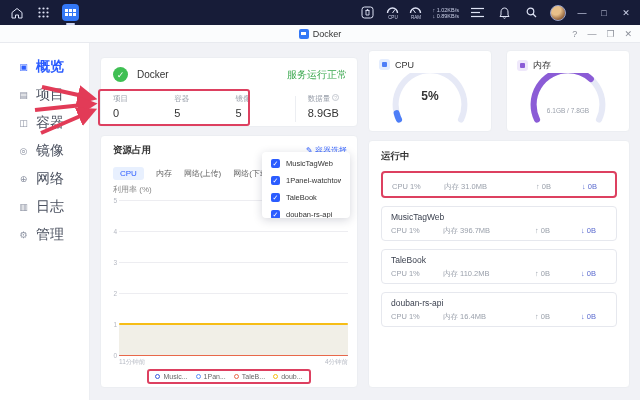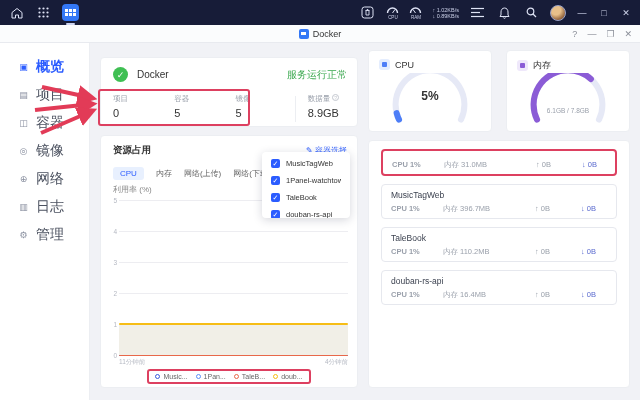--- a/index.html
+++ b/index.html
@@ -119,21 +119,21 @@
 
   
   #running-card { left:278px; top:97px; width:262px; height:248px; }
   .run-title { font-size:9.5px; color:#333; font-weight:bold; padding:9px 0 0 12px; }
   .run-list { padding:8px 12px 0 12px; }
   .run-row { border:1px solid #e6e8ee; border-radius:4px; padding:5px 9px 4px 9px; margin-bottom:8px;
     background:#fff; cursor:pointer; }
   .run-row.highlight { border:2px solid #dd4060; }
   .run-name { font-size:8.5px; color:#3c4250; }
   .run-stats { display:flex; margin-top:4px; font-size:7.5px; color:#9aa0ab; }
-  .run-cpu { width:52px;font-weight:bold; } .run-mem { width:92px; }
+  .run-cpu { width:52px; } .run-mem { width:92px; }
   .run-up { width:46px; color:#9aa0ab; } .run-down { color:#5a6acf; }
 
   
   #arrows { position:absolute; left:0; top:0; width:640px; height:400px; pointer-events:none; z-index:30; }
 </style>
 </head>
 <body>
 
 <div id="screen">
 
@@ -401,20 +401,21 @@
       <div class="gauge-wrap">
         <svg width="86" height="52" viewBox="0 0 100 60">
           <path d="M14 54 A40 40 0 1 1 86 54" fill="none" stroke="#e6e9f6" stroke-width="7" stroke-linecap="round" pathLength="100"></path>
           <path id="mem-arc" d="M14 54 A40 40 0 1 1 86 54" fill="none" stroke-width="7" stroke-linecap="round" pathLength="100" stroke="#8b5cd6" stroke-dasharray="68 100"></path>
         </svg>
       </div>
       <div class="gauge-detail">6.1GB / 7.8GB</div>
     </div>
 
     <div class="card" id="running-card">
+      <div class="run-title">运行中</div>
       <div class="run-list" id="run-list">
           <div class="run-row highlight">
             <div class="run-stats">
               <span class="run-cpu">CPU 1%</span>
               <span class="run-mem">内存 31.0MB</span>
               <span class="run-up">↑ 0B</span>
               <span class="run-down">↓ 0B</span>
             </div>
           </div>
           <div class="run-row">

